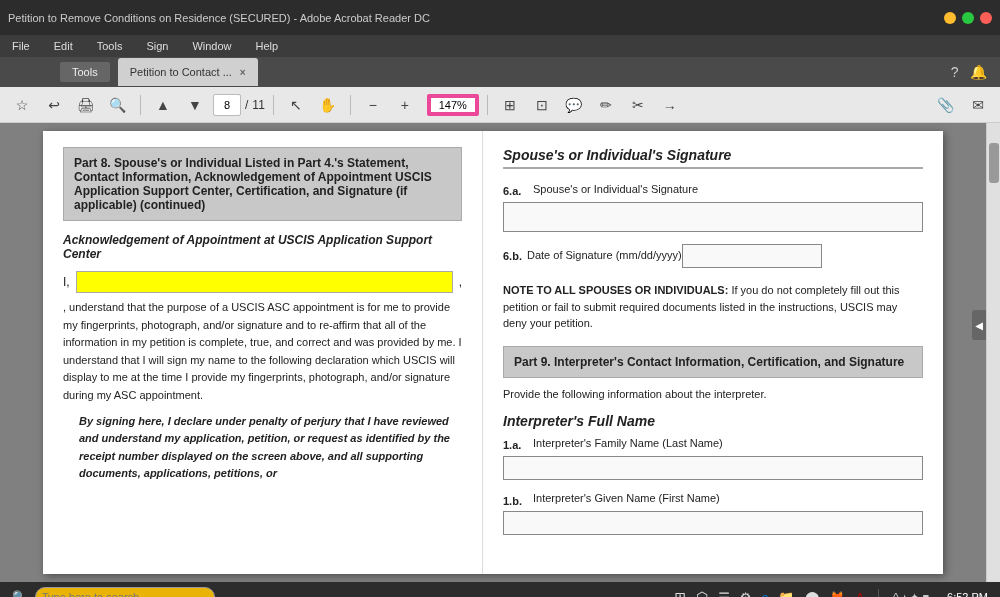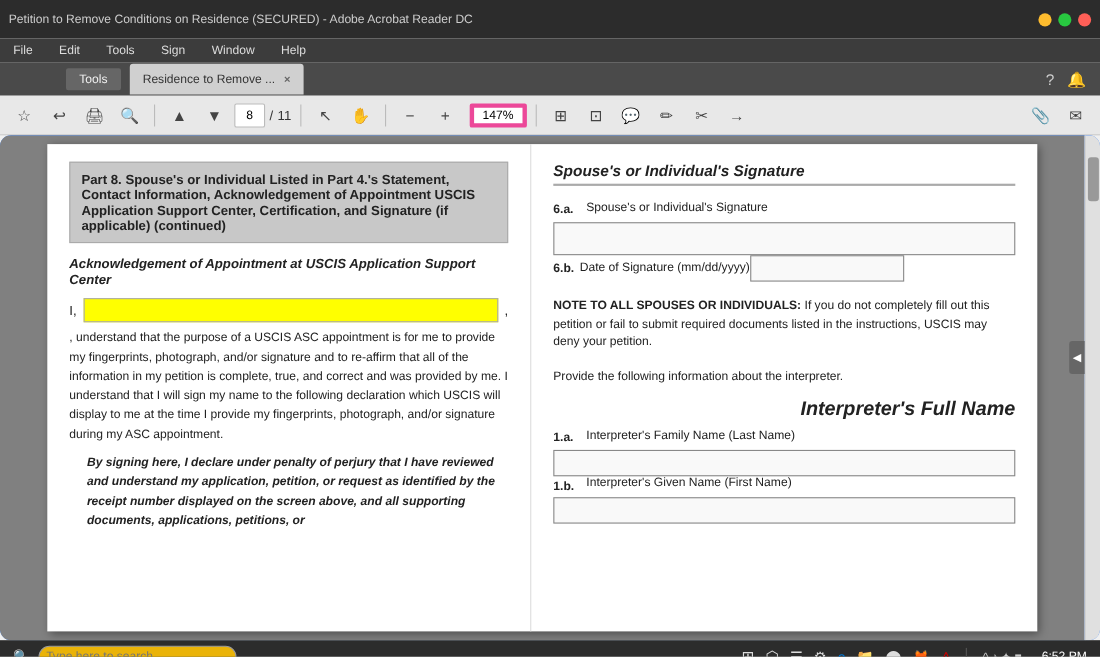--- a/index.html
+++ b/index.html
@@ -155,23 +155,22 @@
       text-align: center;
       border: 4px solid #ec4899;
       border-radius: 2px;
       font-size: 11px;
     }
 
     
     .main-area {
       display: flex;
       height: calc(597px - 20px - 22px - 30px - 36px - 30px);
-      background: #3b82f6;
+      background: #a3a3a3;
       overflow: hidden;
-      border-radius: 10px;
     }
 
     
     .pdf-container {
       flex: 1;
       overflow: auto;
       background: #808080;
       display: flex;
       justify-content: center;
       padding: 8px 0;
@@ -211,20 +210,21 @@
     }
 
     .subsection-header {
       font-style: italic;
       font-weight: bold;
       font-size: 12px;
       margin-bottom: 10px;
     }
 
     .field-row {
+      margin-bottom: 12px;
     }
     .field-label {
       font-size: 11px;
       color: #222;
       margin-bottom: 3px;
     }
 
     .bold-note {
       font-weight: bold;
       font-size: 11px;
@@ -240,23 +240,22 @@
       font-weight: bold;
       font-size: 12px;
       padding: 8px 10px;
       margin: 14px 0 8px 0;
       border: 1px solid #aaa;
     }
 
     .interpreter-header {
       font-style: italic;
       font-weight: bold;
-      font-size: 18px;
+      font-size: 14px;
       margin: 10px 0 8px 0;
-      text-align: right;
     }
 
     .body-text {
       font-size: 11px;
       line-height: 1.6;
       margin-bottom: 8px;
     }
 
     .italic-text {
       font-style: italic;
@@ -368,21 +367,21 @@
     <span class="menu-item">Edit</span>
     <span class="menu-item">Tools</span>
     <span class="menu-item">Sign</span>
     <span class="menu-item">Window</span>
     <span class="menu-item">Help</span>
   </div>
 
   <div class="tab-bar">
     <div class="tools-btn">Tools</div>
     <div class="tab">
-      <span>Residence to Remove ...</span>
+      <span>Petition to Contact ...</span>
       <span class="tab-close">×</span>
     </div>
     <div class="tab-spacer"></div>
     <div class="tab-right-icons">
       <span class="tab-icon">?</span>
       <span class="tab-icon">🔔</span>
     </div>
   </div>
 
   <div class="toolbar">
@@ -467,20 +466,21 @@
               <span class="field-label">Date of Signature (mm/dd/yyyy)</span>
               <div style="border:1px solid #888; height:24px; width:140px; background:#f9f9f9;"></div>
             </div>
           </div>
 
           <div style="margin: 14px 0 14px 0;">
             <span class="bold-note">NOTE TO ALL SPOUSES OR INDIVIDUALS:</span>
             <span class="note-text"> If you do not completely fill out this petition or fail to submit required documents listed in the instructions, USCIS may deny your petition.</span>
           </div>
 
+          <div class="part9-header">Part 9.  Interpreter's Contact Information, Certification, and Signature</div>
 
           <div class="body-text">Provide the following information about the interpreter.</div>
 
           <div class="interpreter-header">Interpreter's Full Name</div>
 
           <div class="field-row">
             <div style="display:flex; align-items:center; gap:6px; margin-bottom:4px;">
               <span class="field-num">1.a.</span>
               <span class="field-label">Interpreter's Family Name (Last Name)</span>
             </div>

